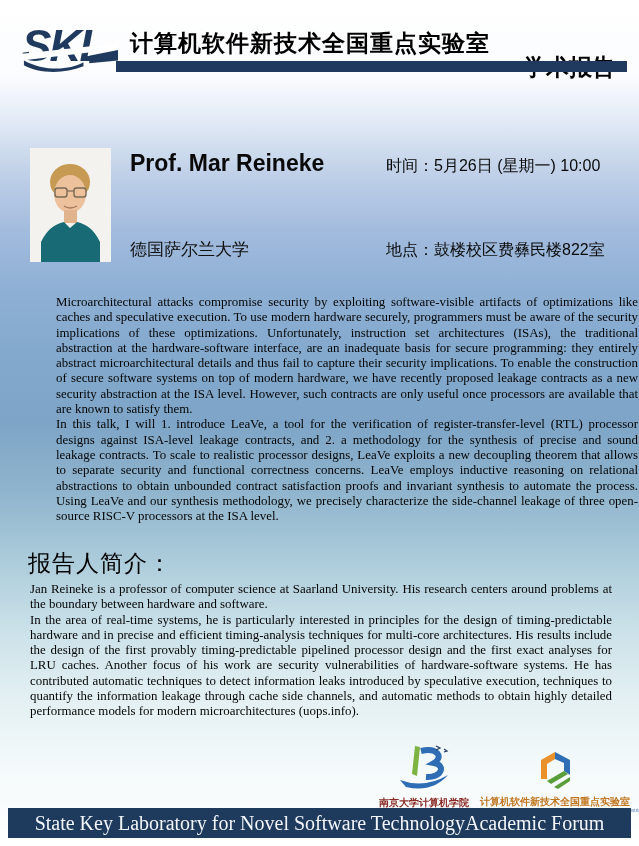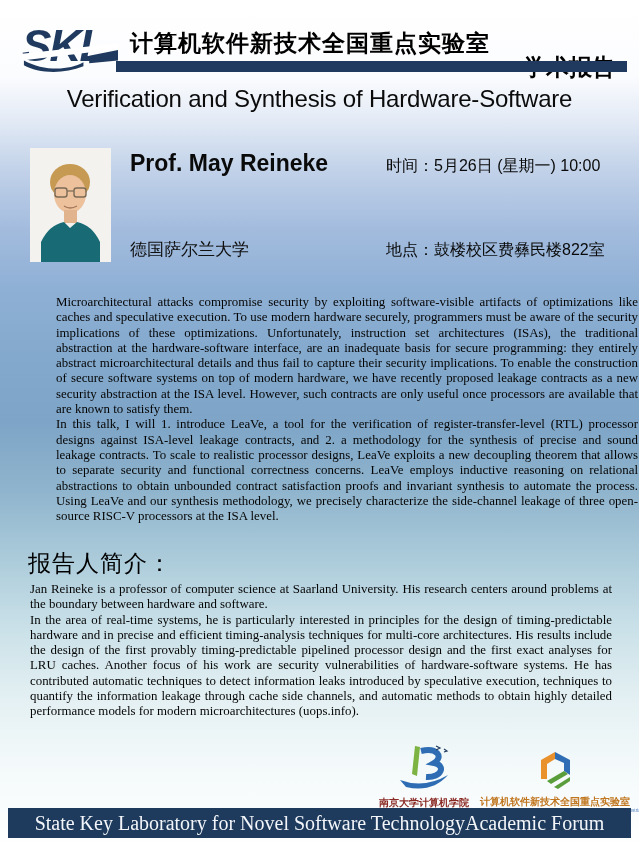--- a/index.html
+++ b/index.html
@@ -78,36 +78,35 @@
     <text x="0" y="42" font-family="Liberation Sans, sans-serif" font-size="46" font-weight="bold" font-style="italic" letter-spacing="-2" fill="#1f3a5e">SKL</text>
     <polygon points="0,34 100,23 100,29 0,41" fill="#ffffff"></polygon>
     <path d="M2,41 C22,52 48,52 64,43 L64,47 C42,56 16,54 2,46 Z" fill="#1f3a5e"></path>
     <polygon points="70,36 100,30 100,41 70,44" fill="#1f3a5e"></polygon>
   </svg>
   <div class="lab-name">计算机软件新技术全国重点实验室</div>
   <div class="banner-right">学术报告</div>
   <div class="header-bar"></div>
 
   <div class="talk-title">
-    <div>Verification and Synthesis of Hardware-Software</div>
   </div>
 
   <svg class="photo" viewBox="0 0 81 114">
     <rect x="0" y="0" width="81" height="114" fill="#f3f2ef"></rect>
     <ellipse cx="40" cy="34" rx="20" ry="18" fill="#c69a52"></ellipse>
     <ellipse cx="40" cy="46" rx="16" ry="19" fill="#ecc19c"></ellipse>
     <path d="M21,42 Q21,19 40,17 Q59,19 59,42 Q56,29 47,27 Q35,25 27,32 Q22,36 21,42 Z" fill="#c69a52"></path>
     <rect x="25" y="40" width="12" height="9" rx="2.5" fill="none" stroke="#7a6a55" stroke-width="1.4"></rect>
     <rect x="44" y="40" width="12" height="9" rx="2.5" fill="none" stroke="#7a6a55" stroke-width="1.4"></rect>
     <line x1="37" y1="43" x2="44" y2="43" stroke="#7a6a55" stroke-width="1.2"></line>
     <path d="M34,58 Q40,62 47,58" fill="none" stroke="#a5765a" stroke-width="1.4"></path>
     <rect x="34" y="62" width="13" height="13" fill="#e2b48d"></rect>
     <path d="M11,114 L11,94 Q19,77 34,74 L40,80 L47,74 Q62,77 70,94 L70,114 Z" fill="#186b74"></path>
   </svg>
-  <div class="speaker-name">Prof. May Reineke</div>
+  <div class="speaker-name">Prof. Mar Reineke</div>
   <div class="time-line">时间：5月26日 (星期一)  10:00</div>
   <div class="affiliation">德国萨尔兰大学</div>
   <div class="location-line">地点：鼓楼校区费彝民楼822室</div>
 
   <div class="body-text t-abstract">
     <p>Microarchitectural attacks compromise security by exploiting software-visible artifacts of optimizations like caches and speculative execution. To use modern hardware securely, programmers must be aware of the security implications of these optimizations. Unfortunately, instruction set architectures (ISAs), the traditional abstraction at the hardware-software interface, are an inadequate basis for secure programming: they entirely abstract microarchitectural details and thus fail to capture their security implications. To enable the construction of secure software systems on top of modern hardware, we have recently proposed leakage contracts as a new security abstraction at the ISA level. However, such contracts are only useful once processors are available that are known to satisfy them.</p>
     <p>In this talk, I will 1. introduce LeaVe, a tool for the verification of register-transfer-level (RTL) processor designs against ISA-level leakage contracts, and 2. a methodology for the synthesis of precise and sound leakage contracts. To scale to realistic processor designs, LeaVe exploits a new decoupling theorem that allows to separate security and functional correctness concerns. LeaVe employs inductive reasoning on relational abstractions to obtain unbounded contract satisfaction proofs and invariant synthesis to automate the process. Using LeaVe and our synthesis methodology, we precisely characterize the side-channel leakage of three open-source RISC-V processors at the ISA level.</p>
   </div>
 
   <div class="sec-heading h-bio">报告人简介：</div>

